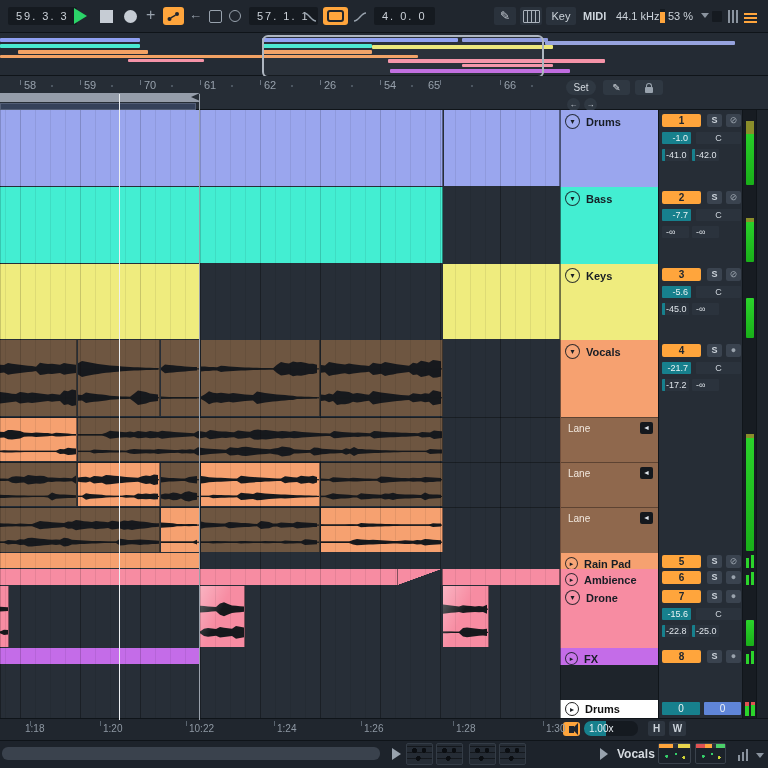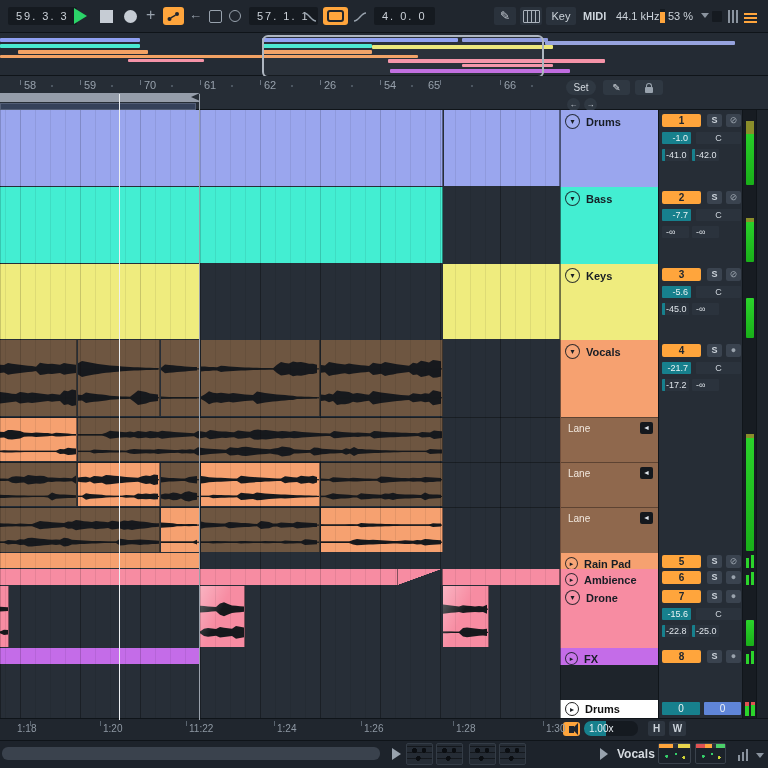--- a/index.html
+++ b/index.html
@@ -679,25 +679,25 @@
     <div class="tb orangebtn" style="left:563px;top:4px;width:17px;height:14px;">
         <span class="spkico"></span>
       </div>
     <div style="position:absolute;left:584px;top:3px;width:54px;height:15px;background:#151a20;border-radius:7px;overflow:hidden;">
       <span style="position:absolute;left:0;top:0;bottom:0;width:22px;background:#17808d;"></span>
       <span style="position:relative;font-size:10px;color:#e8eef2;padding-left:5px;line-height:15px;display:block;">1.00x</span>
     </div>
     <div class="hwbtn" style="left:648px;top:3px;position:absolute;">H</div>
     <div class="hwbtn" style="left:669px;top:3px;position:absolute;">W</div>
   <div class="ttick" style="left:30px"></div>
-      <div class="tlab" style="left:17px">1:18</div>
+      <div class="tlab" style="left:25px">1:18</div>
       <div class="ttick" style="left:100px"></div>
       <div class="tlab" style="left:103px">1:20</div>
       <div class="ttick" style="left:186px"></div>
-      <div class="tlab" style="left:189px">11:22</div>
+      <div class="tlab" style="left:189px">10:22</div>
       <div class="ttick" style="left:274px"></div>
       <div class="tlab" style="left:277px">1:24</div>
       <div class="ttick" style="left:361px"></div>
       <div class="tlab" style="left:364px">1:26</div>
       <div class="ttick" style="left:453px"></div>
       <div class="tlab" style="left:456px">1:28</div>
       <div class="ttick" style="left:543px"></div>
       <div class="tlab" style="left:546px">1:30</div>
     </div>
 

